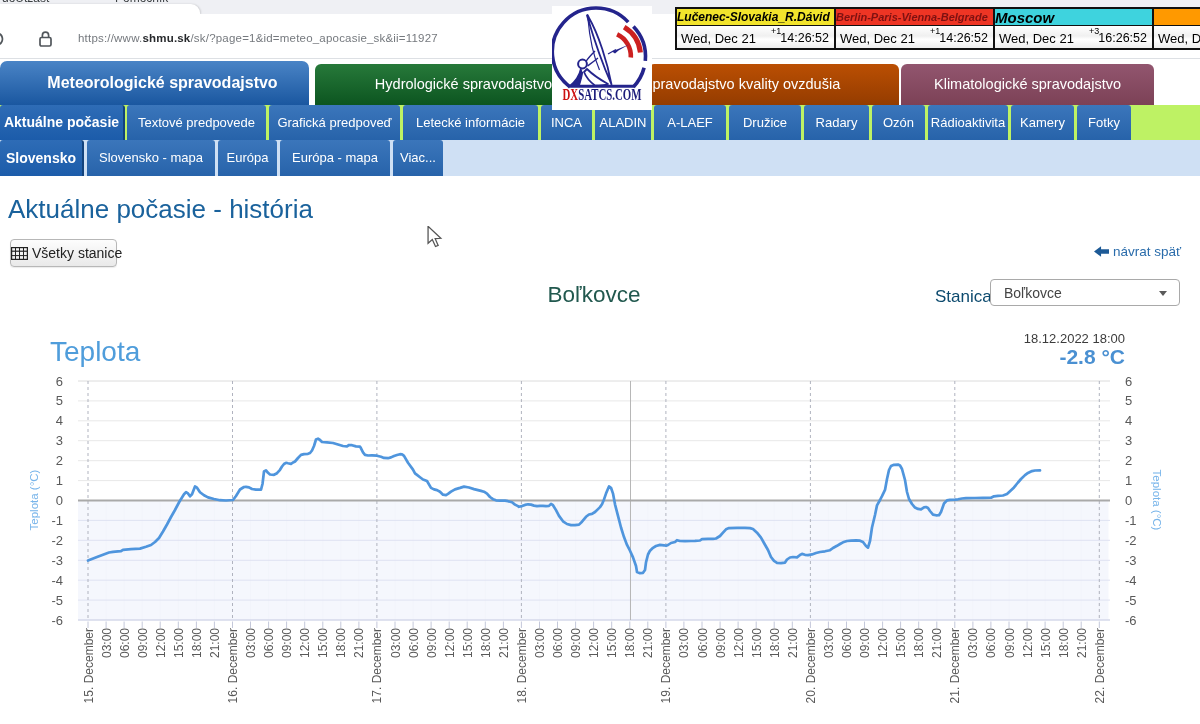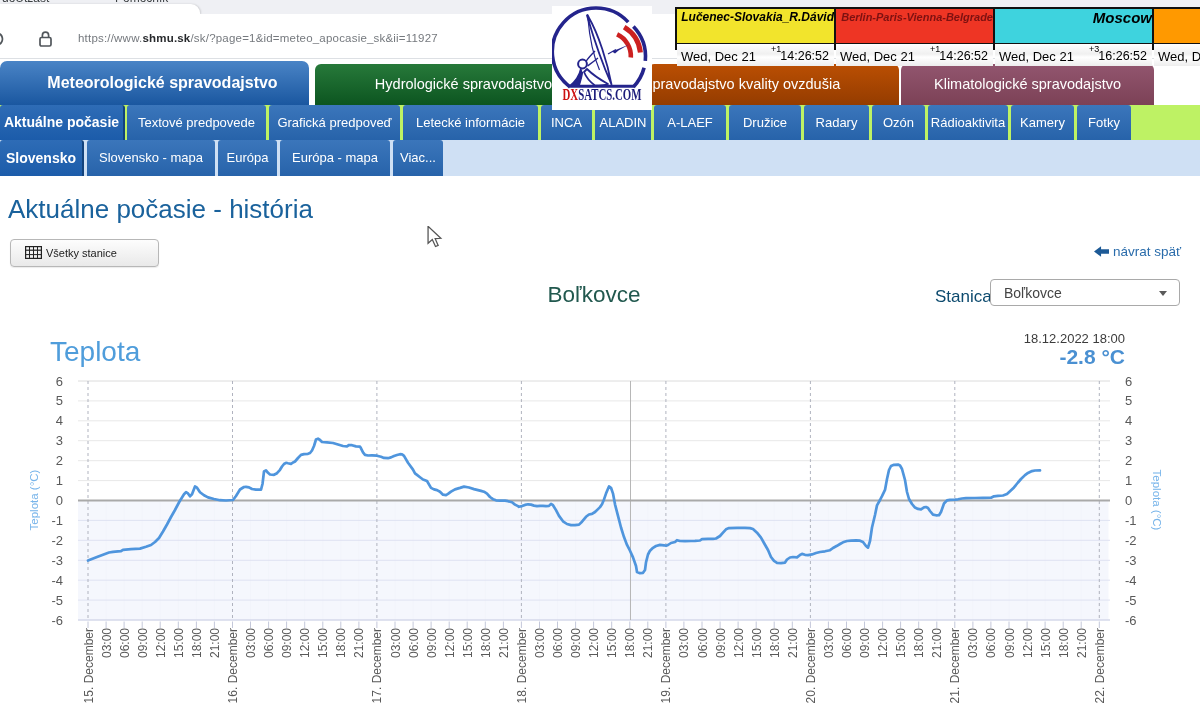--- a/index.html
+++ b/index.html
@@ -14,22 +14,22 @@
 #toolbar { left:0; top:14px; width:1200px; height:45px; background:#fff;
   border-bottom:1px solid #dde0e4; }
 .mtxt { top:-9px; font-size:12px; color:#3c4043; }
 #url { left:78px; top:32px; font-size:11.5px; color:#75797e; letter-spacing:.2px; }
 #url b { color:#27292c; font-weight:bold; }
 
 
 #clocks { left:675px; top:7px; height:43px; width:530px; border:2px solid #111;
   border-right:none; display:flex; z-index:30; background:#fff; }
 .clk { width:159px; flex:0 0 159px; border-right:2px solid #111; }
-.chd { height:35px; font-style:italic; font-weight:bold; font-size:12px;
-  text-align:right; line-height:17px; white-space:nowrap; overflow:hidden; border-bottom:1.5px solid #111; }
+.chd { height:17px; font-style:italic; font-weight:bold; font-size:12px;
+  text-align:left; line-height:17px; white-space:nowrap; overflow:hidden; border-bottom:1.5px solid #111; }
 .ctm { height:22px; position:relative; font-weight:normal; font-size:13px;
   white-space:nowrap; background:linear-gradient(#ffffff,#f0f0f0 45%,#ffffff 60%,#ededed); color:#000; }
 .ctm .d { position:absolute; left:4px; top:4.5px; font-size:13px; }
 .ctm .z { position:absolute; left:94px; top:0; font-size:9px; }
 .ctm .t { position:absolute; right:5px; top:5px; font-size:12.5px; }
 
 
 #logo { left:552px; top:6px; width:100px; height:104px; background:#fff; z-index:25; }
 #logotext { position:absolute; left:-25px; bottom:5px; width:150px; text-align:center;
   font-family:"Liberation Serif",serif; font-weight:bold; font-size:17.5px; color:#1b1b7a;
@@ -49,23 +49,23 @@
 #nav2 { left:0; top:105px; width:1200px; height:35px; background:#bef264; z-index:4; }
 #nav3 { left:0; top:140px; width:1200px; height:36px; background:#cfe0f4; z-index:3; }
 .t2 { position:absolute; top:0; height:100%; color:#fff; font-size:13px; text-align:center;
   line-height:35px; white-space:nowrap; overflow:hidden; background:linear-gradient(#3b76bb,#2763aa);
    border-radius:3px 3px 0 0; }
 #nav3 .t2 { line-height:36px; }
 .t2.act { background:linear-gradient(#2e6cb6,#1c5caa); font-weight:bold; font-size:14px; border-right:2.5px solid #12427c; }
 
 
 #h1 { left:8px; top:194px; font-size:26px; color:#1a629c; }
-#btn { left:10px; top:239px; width:149px; height:28px; background:linear-gradient(#fdfdfd,#e9e9e9);
+#btn { left:10px; top:239px; width:107px; height:28px; background:linear-gradient(#fdfdfd,#e9e9e9);
   border:1px solid #b7b7b7; border-radius:4px; color:#222;
-  line-height:26px; padding-left:14px; white-space:nowrap; font-size:11px; box-shadow:0 1px 1px rgba(0,0,0,.08); }
+  line-height:26px; padding-left:0; white-space:nowrap; font-size:14px; box-shadow:0 1px 1px rgba(0,0,0,.08); }
 #btn svg { vertical-align:-2px; margin-right:4px; }
 #back { right:19px; top:244px; font-size:13.5px; color:#2a6cab; }
 #stname { left:0; top:282px; width:1188px; text-align:center; font-size:22.5px; color:#21584e; }
 #stlabel { left:935px; top:287px; font-size:17px; color:#0c4a6e; }
 #select { left:990px; top:279px; width:190px; height:27px; border:1px solid #a9a9a9;
   border-radius:4px; background:#fff; font-size:14px; color:#444; line-height:27px;
   padding-left:13px; }
 #select:after { content:""; position:absolute; right:12px; top:11px; width:0; height:0;
   border-left:4.5px solid transparent; border-right:4.5px solid transparent;
   border-top:5.5px solid #5a5a5a; }

